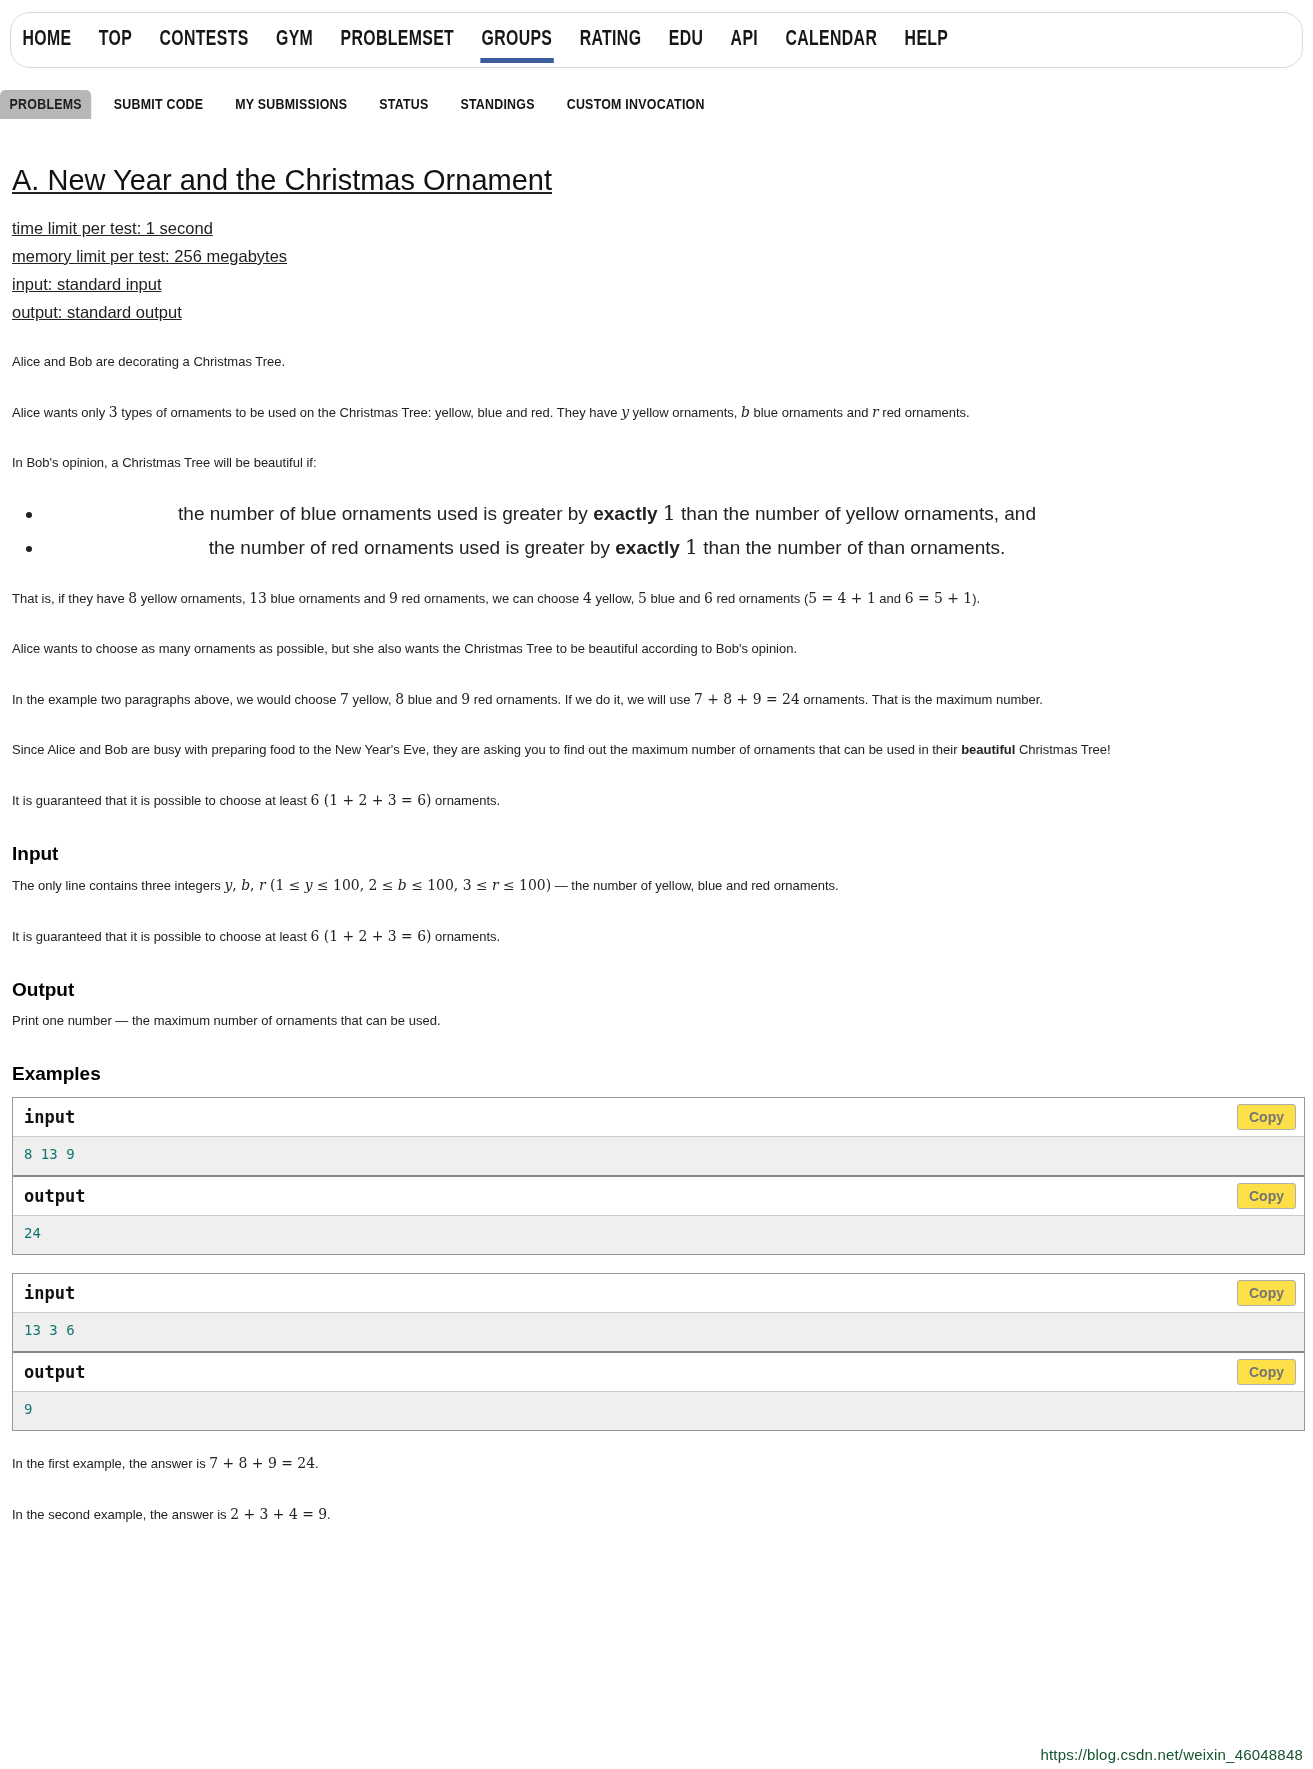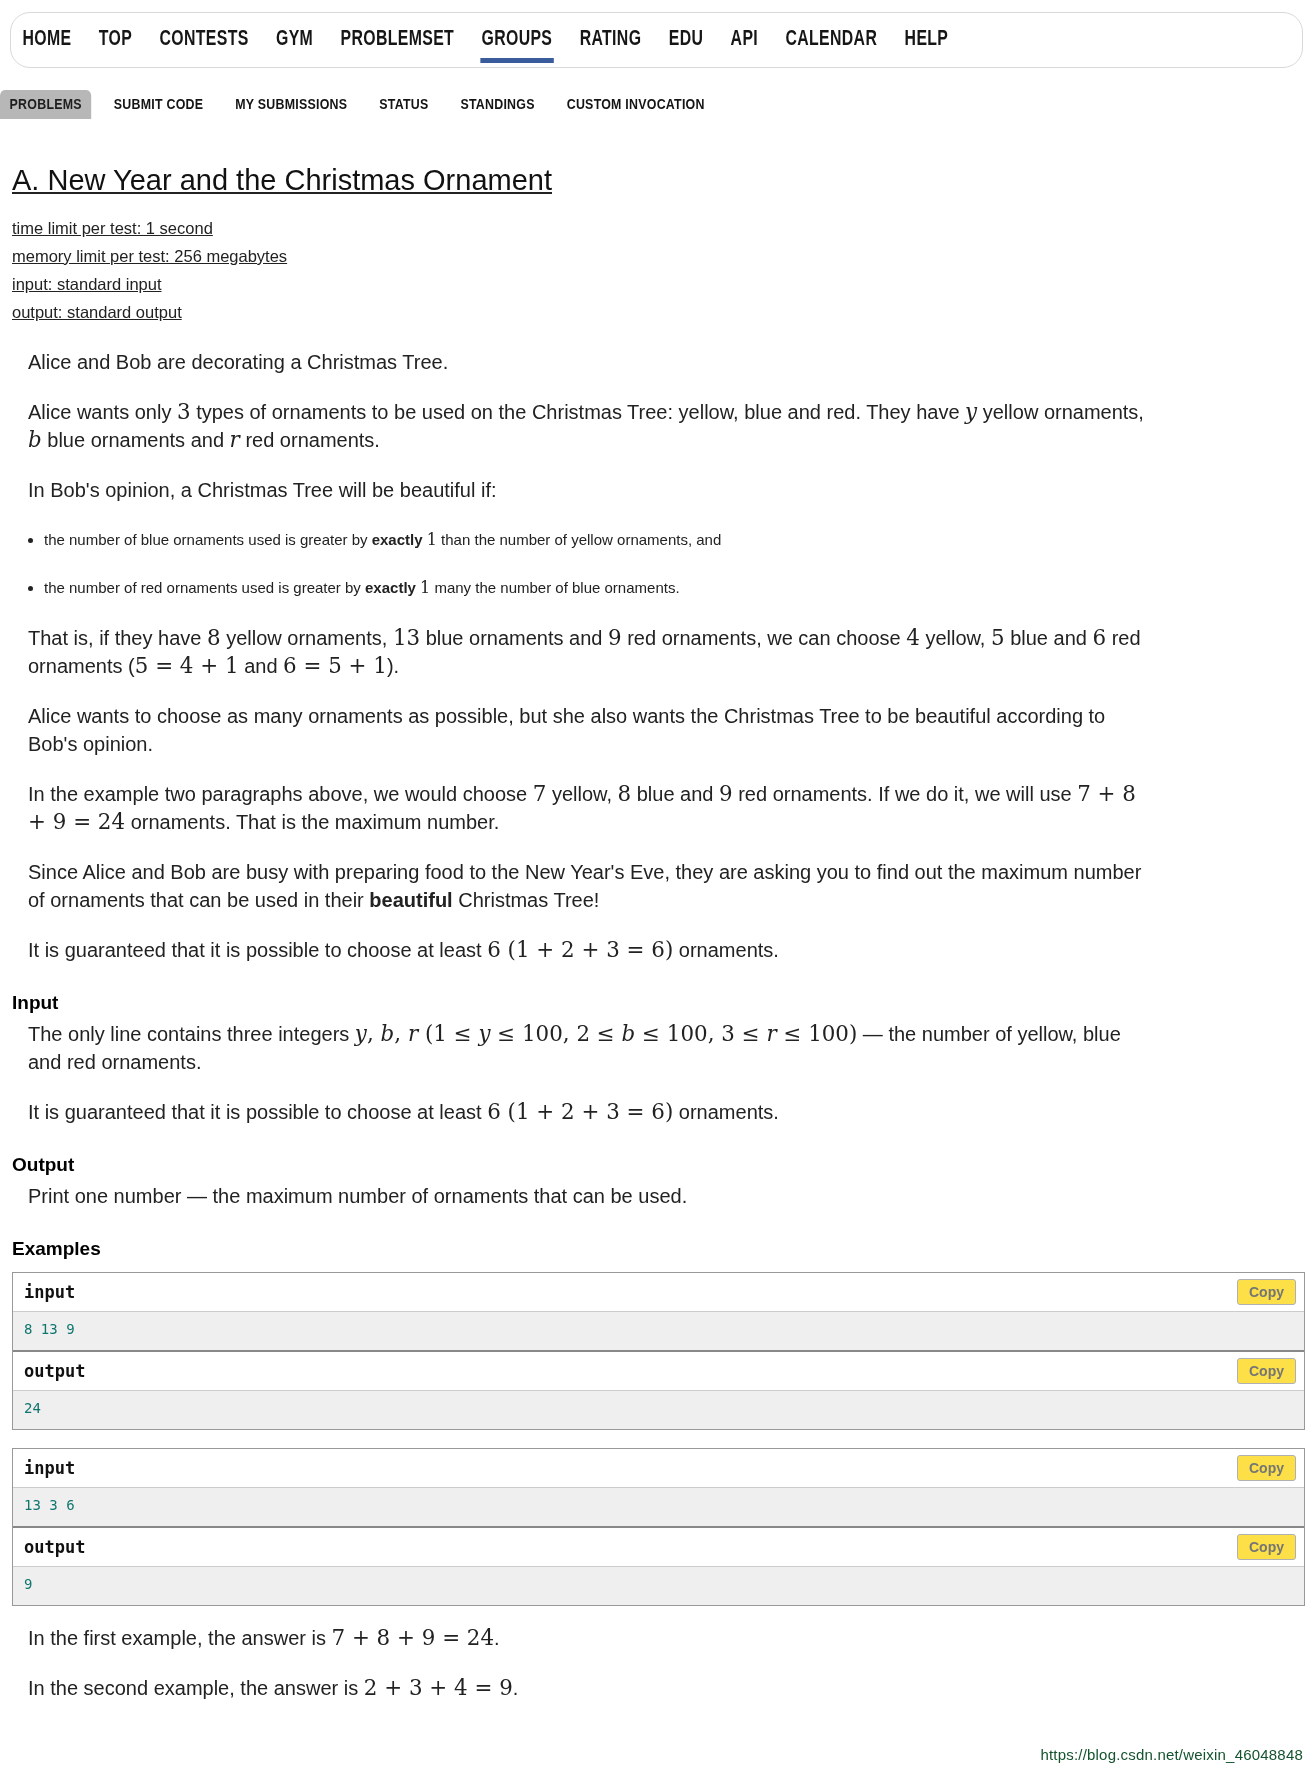--- a/index.html
+++ b/index.html
@@ -35,23 +35,23 @@
   .subnav a.active { background:#b7b7b7; border-radius:6px 6px 0 0; color:#1d1d1d; }
 
   
   .content { padding:0 8px 0 12px; }
   .sttext { max-width:1158px; }
   .pheader { text-align:left; margin-top:46px; max-width:1158px;text-decoration:underline; }
   .ptitle { font-size:29px; font-weight:400; color:#111; }
   .plimits { margin-top:17px; font-size:16.5px; line-height:28px; color:#222; }
 
   
-  p.st { margin:22px 16px; font-size:20px; line-height:28px; }
+  p.st { margin:22px 0; font-size:13px; line-height:28px; }
   ul.stl { margin:20px 0; padding-left:32px; }
-  ul.stl li { margin:20px 0; font-size:15px; line-height:28px; }
+  ul.stl li { margin:5px 0; font-size:19px; line-height:28px;text-align:center; }
   h2.sec { font-size:19px; margin:28px 0 6px; color:#000; font-weight:bold; }
 
   .sb  { font-weight:bold; }
   .sm  { font-family:"DejaVu Serif", serif; font-size:107%; }
   .smi { font-family:"DejaVu Serif", serif; font-size:107%; font-style:italic; }
 
   
   .sample { border:1px solid #999; margin:12px 0 18px 0; background:#fff; }
   .s-title {
     position:relative; padding:9px 11px;
@@ -117,21 +117,21 @@
       <div>output: standard output</div>
     </div>
   </div>
 
   <div class="sttext">
     <p class="st"><span>Alice and Bob are decorating a Christmas Tree.</span></p>
     <p class="st"><span>Alice wants only </span><span class="sm">3</span><span> types of ornaments to be used on the Christmas Tree: yellow, blue and red. They have </span><span class="smi">y</span><span> yellow ornaments, </span><span class="smi">b</span><span> blue ornaments and </span><span class="smi">r</span><span> red ornaments.</span></p>
     <p class="st"><span>In Bob's opinion, a Christmas Tree will be beautiful if:</span></p>
     <ul class="stl">
       <li><span>the number of blue ornaments used is greater by </span><span class="sb">exactly</span><span> </span><span class="sm">1</span><span> than the number of yellow ornaments, and</span></li>
-      <li><span>the number of red ornaments used is greater by </span><span class="sb">exactly</span><span> </span><span class="sm">1</span><span> many the number of blue ornaments.</span></li>
+      <li><span>the number of red ornaments used is greater by </span><span class="sb">exactly</span><span> </span><span class="sm">1</span><span> than the number of than ornaments.</span></li>
     </ul>
     <p class="st"><span>That is, if they have </span><span class="sm">8</span><span> yellow ornaments, </span><span class="sm">13</span><span> blue ornaments and </span><span class="sm">9</span><span> red ornaments, we can choose </span><span class="sm">4</span><span> yellow, </span><span class="sm">5</span><span> blue and </span><span class="sm">6</span><span> red ornaments (</span><span class="sm">5 = 4 + 1</span><span> and </span><span class="sm">6 = 5 + 1</span><span>).</span></p>
     <p class="st"><span>Alice wants to choose as many ornaments as possible, but she also wants the Christmas Tree to be beautiful according to Bob's opinion.</span></p>
     <p class="st"><span>In the example two paragraphs above, we would choose </span><span class="sm">7</span><span> yellow, </span><span class="sm">8</span><span> blue and </span><span class="sm">9</span><span> red ornaments. If we do it, we will use </span><span class="sm">7 + 8 + 9 = 24</span><span> ornaments. That is the maximum number.</span></p>
     <p class="st"><span>Since Alice and Bob are busy with preparing food to the New Year's Eve, they are asking you to find out the maximum number of ornaments that can be used in their </span><span class="sb">beautiful</span><span> Christmas Tree!</span></p>
     <p class="st"><span>It is guaranteed that it is possible to choose at least </span><span class="sm">6 (1 + 2 + 3 = 6)</span><span> ornaments.</span></p>
 
     <h2 class="sec">Input</h2>
     <p class="st" style="margin-top:6px"><span>The only line contains three integers </span><span class="smi">y</span><span class="sm">, </span><span class="smi">b</span><span class="sm">, </span><span class="smi">r</span><span class="sm"> (1 ≤ </span><span class="smi">y</span><span class="sm"> ≤ 100, 2 ≤ </span><span class="smi">b</span><span class="sm"> ≤ 100, 3 ≤ </span><span class="smi">r</span><span class="sm"> ≤ 100)</span><span> — the number of yellow, blue and red ornaments.</span></p>
     <p class="st"><span>It is guaranteed that it is possible to choose at least </span><span class="sm">6 (1 + 2 + 3 = 6)</span><span> ornaments.</span></p>

